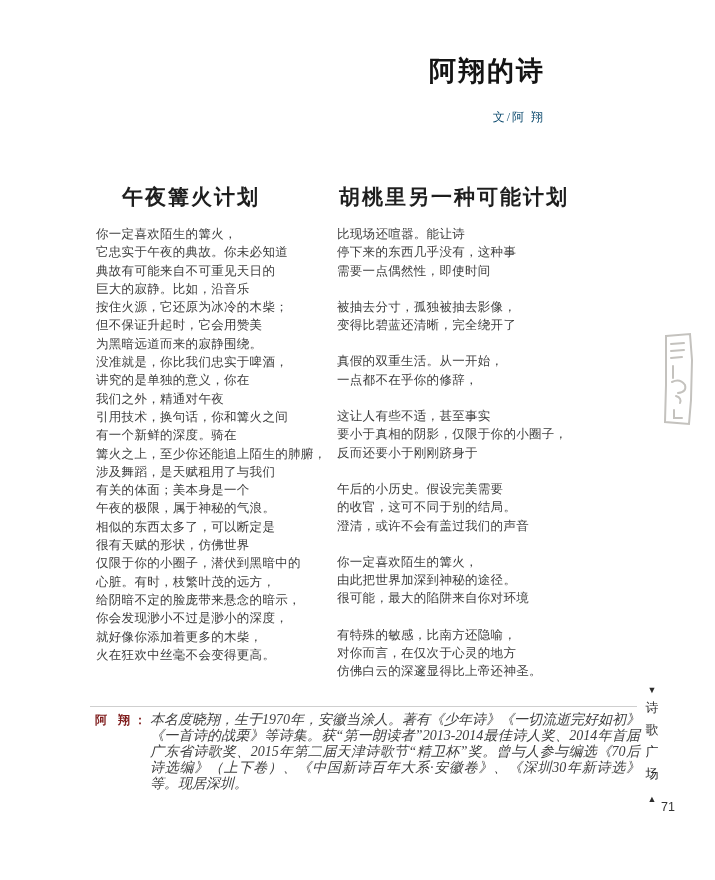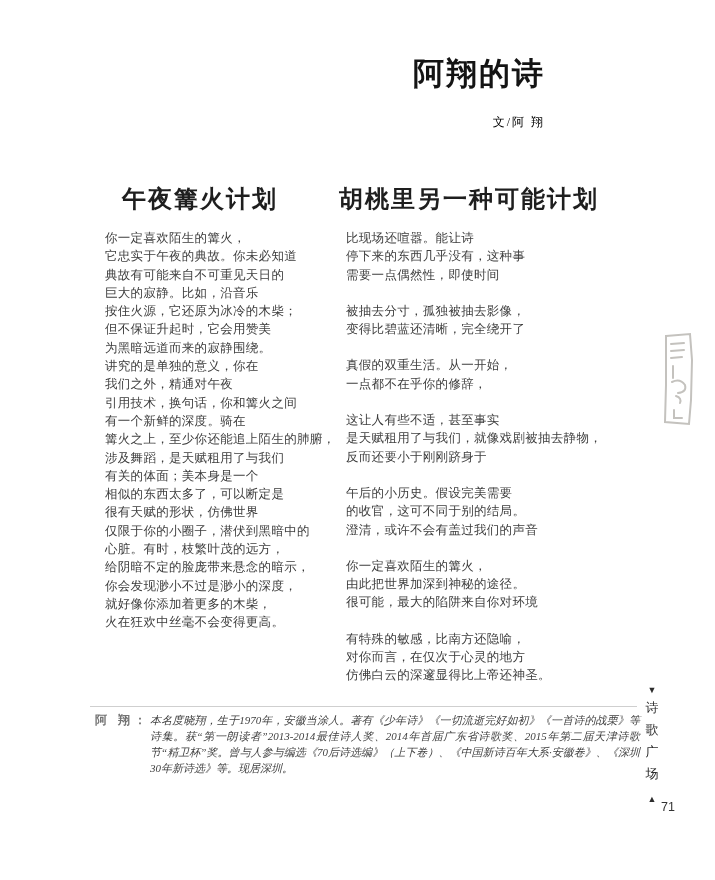--- a/index.html
+++ b/index.html
@@ -13,84 +13,83 @@
   }
   .page{position:absolute;inset:0;}
 
   
   .header{
     position:absolute;
     top:55px; right:170px;
     text-align:right;
   }
   .main-title{
-    font-size:31px;
+    font-size:27px;
     font-weight:bold;
     color:#141414;
     letter-spacing:2px;
     line-height:1.2;
     margin:0;
   }
   .byline{
     margin-top:22px;
     font-size:12px;
-    color:#000000;
+    color:#0c4a6e;
     letter-spacing:2px;
   }
 
   
   .poem{position:absolute; top:183px;}
   .poem-left{left:96px; width:250px;}
   .poem-right{left:337px; width:290px;}
   .poem-title{
-    font-size:24px;
+    font-size:21px;
     font-weight:bold;
     color:#1e1e1e;
     letter-spacing:2px;
     margin:0 0 14px 0;
   }
   .poem-left .poem-title{padding-left:26px;}
   .poem-right .poem-title{padding-left:2px;}
   .stanza{margin:0 0 18px 0;}
   .stanza:last-child{margin-bottom:0;}
   .poem-line{
     font-size:12.5px;
     line-height:18.3px;
     color:#3d3d3d;
     white-space:nowrap;
     letter-spacing:0.3px;
-    margin-left:9px;
   }
 
   
   .bio-rule{
     position:absolute;
     left:90px; top:706px;
     width:547px; height:1px;
     background:#cfcfcf;
   }
   .bio{
     position:absolute;
     left:95px; top:712px;
     width:545px;
     display:flex;
     align-items:flex-start;
   }
   .bio-label{
     flex:0 0 50px;
     font-size:12px;
     font-weight:bold;
-    color:#737373;
+    color:#7f1d1d;
     letter-spacing:4px;
     line-height:16px;
     white-space:nowrap;
   }
   .bio-text{
     flex:1;
-    font-size:11px;
+    font-size:14px;
     font-style:italic;
     line-height:16px;
     color:#3f3f3f;
     text-align:justify;
   }
 
   
   .seal{
     position:absolute;
     left:660px; top:330px;
@@ -134,27 +133,29 @@
     <h2 class="poem-title">午夜篝火计划</h2>
     <div class="poem-body">
         <div class="stanza">
           <div class="poem-line">你一定喜欢陌生的篝火，</div>
           <div class="poem-line">它忠实于午夜的典故。你未必知道</div>
           <div class="poem-line">典故有可能来自不可重见天日的</div>
           <div class="poem-line">巨大的寂静。比如，沿音乐</div>
           <div class="poem-line">按住火源，它还原为冰冷的木柴；</div>
           <div class="poem-line">但不保证升起时，它会用赞美</div>
           <div class="poem-line">为黑暗远道而来的寂静围绕。</div>
+          <div class="poem-line">没准就是，你比我们忠实于啤酒，</div>
           <div class="poem-line">讲究的是单独的意义，你在</div>
           <div class="poem-line">我们之外，精通对午夜</div>
           <div class="poem-line">引用技术，换句话，你和篝火之间</div>
           <div class="poem-line">有一个新鲜的深度。骑在</div>
           <div class="poem-line">篝火之上，至少你还能追上陌生的肺腑，</div>
           <div class="poem-line">涉及舞蹈，是天赋租用了与我们</div>
           <div class="poem-line">有关的体面；美本身是一个</div>
+          <div class="poem-line">午夜的极限，属于神秘的气浪。</div>
           <div class="poem-line">相似的东西太多了，可以断定是</div>
           <div class="poem-line">很有天赋的形状，仿佛世界</div>
           <div class="poem-line">仅限于你的小圈子，潜伏到黑暗中的</div>
           <div class="poem-line">心脏。有时，枝繁叶茂的远方，</div>
           <div class="poem-line">给阴暗不定的脸庞带来悬念的暗示，</div>
           <div class="poem-line">你会发现渺小不过是渺小的深度，</div>
           <div class="poem-line">就好像你添加着更多的木柴，</div>
           <div class="poem-line">火在狂欢中丝毫不会变得更高。</div>
         </div>
       </div>
@@ -171,21 +172,21 @@
         <div class="stanza">
           <div class="poem-line">被抽去分寸，孤独被抽去影像，</div>
           <div class="poem-line">变得比碧蓝还清晰，完全绕开了</div>
         </div>
         <div class="stanza">
           <div class="poem-line">真假的双重生活。从一开始，</div>
           <div class="poem-line">一点都不在乎你的修辞，</div>
         </div>
         <div class="stanza">
           <div class="poem-line">这让人有些不适，甚至事实</div>
-          <div class="poem-line">是天赋租用了与我们，就像戏剧被抽去静物，</div>
+          <div class="poem-line">要小于真相的阴影，仅限于你的小圈子，</div>
           <div class="poem-line">反而还要小于刚刚跻身于</div>
         </div>
         <div class="stanza">
           <div class="poem-line">午后的小历史。假设完美需要</div>
           <div class="poem-line">的收官，这可不同于别的结局。</div>
           <div class="poem-line">澄清，或许不会有盖过我们的声音</div>
         </div>
         <div class="stanza">
           <div class="poem-line">你一定喜欢陌生的篝火，</div>
           <div class="poem-line">由此把世界加深到神秘的途径。</div>

